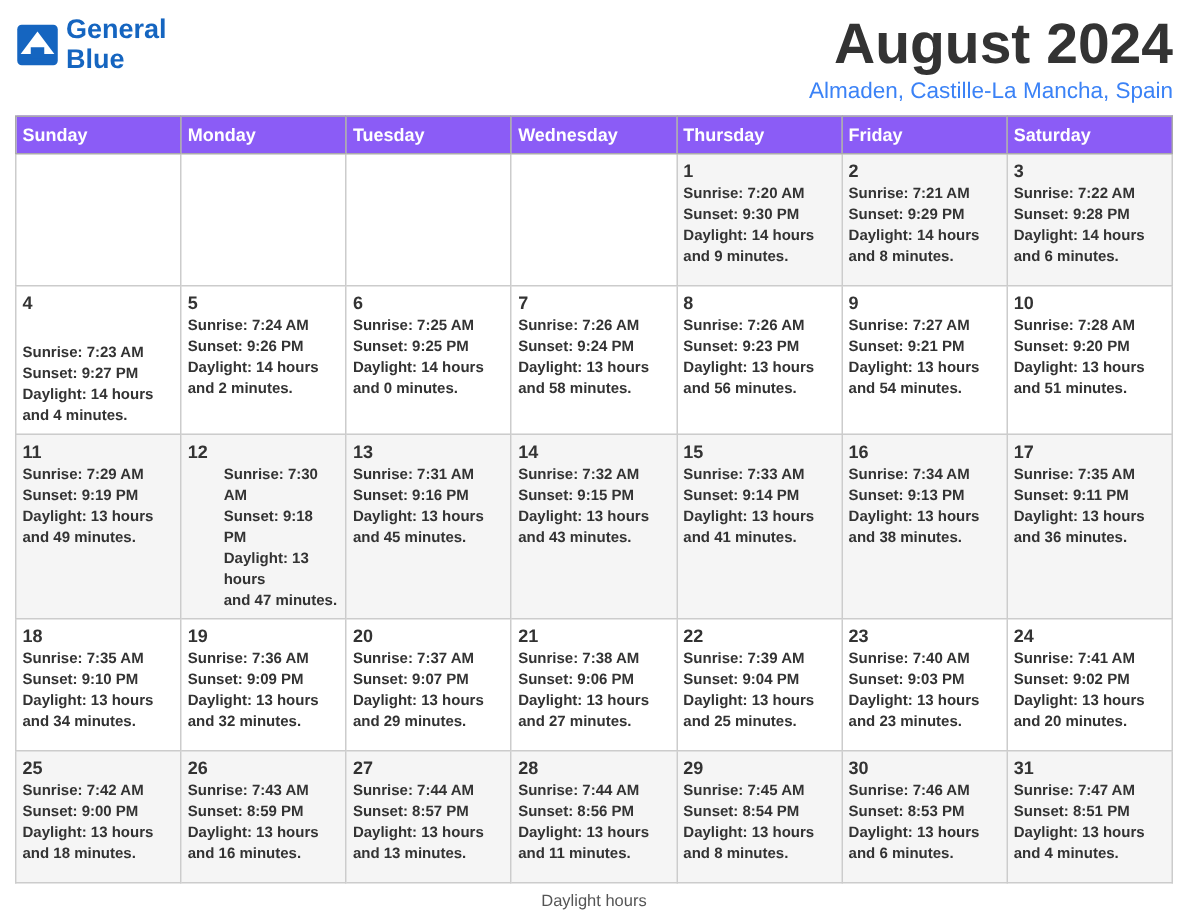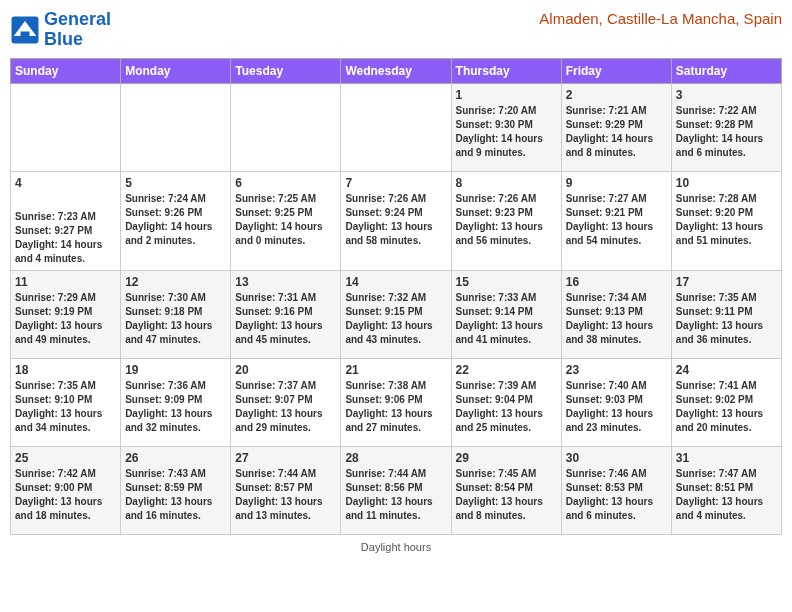--- a/index.html
+++ b/index.html
@@ -39,21 +39,21 @@
       text-align: right;
     }
     .month-year {
       font-size: 38px;
       font-weight: bold;
       color: #333;
       line-height: 1.1;
     }
     .location {
       font-size: 15px;
-      color: #c2410c;
+      color: #3b82f6;
     }
     table {
       width: 100%;
       border-collapse: collapse;
       table-layout: fixed;
     }
     thead tr th {
       background-color: #8b5cf6;
       color: #fff;
       font-size: 12px;
@@ -106,20 +106,21 @@
       <rect x="2" y="2" width="36" height="36" rx="4" fill="#1565c0"></rect>
       <polygon points="20,8 35,28 5,28" fill="white"></polygon>
       <rect x="14" y="22" width="12" height="10" fill="#1565c0"></rect>
     </svg>
     <div class="logo-text">
       <span>General</span><br>
       <span style="color:#1565c0">Blue</span>
     </div>
   </div>
   <div class="title-block">
+    <div class="month-year">August 2024</div>
     <div class="location">Almaden, Castille-La Mancha, Spain</div>
   </div>
 </div>
 
 <table>
   <thead>
     <tr id="dow-header">
         <th>Sunday</th>
         <th>Monday</th>
         <th>Tuesday</th>
@@ -211,21 +212,21 @@
       <tr>
         <td>
           <span class="day-num">11</span>
           <div class="day-info" style="white-space: pre-line;">Sunrise: 7:29 AM
 Sunset: 9:19 PM
 Daylight: 13 hours
 and 49 minutes.</div>
         </td>
         <td>
           <span class="day-num">12</span>
-          <div class="day-info" style="white-space: pre-line;">Sunrise: 7:30 AM
+          <div class="day-info" style="white-space: pre-line; margin-left: 24px;">Sunrise: 7:30 AM
 Sunset: 9:18 PM
 Daylight: 13 hours
 and 47 minutes.</div>
         </td>
         <td>
           <span class="day-num">13</span>
           <div class="day-info" style="white-space: pre-line;">Sunrise: 7:31 AM
 Sunset: 9:16 PM
 Daylight: 13 hours
 and 45 minutes.</div>

